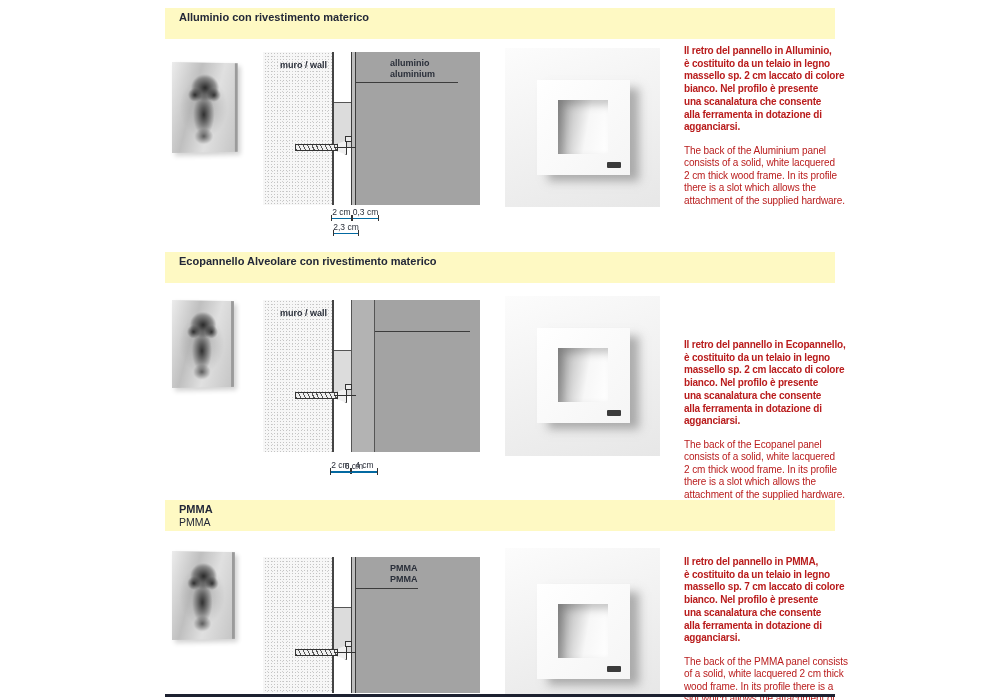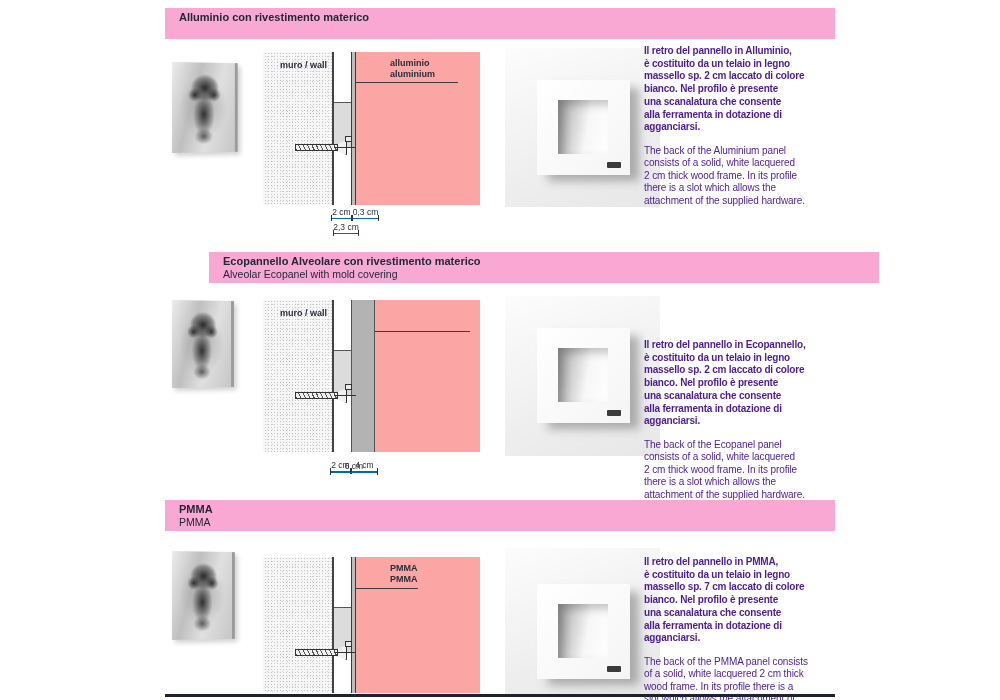--- a/index.html
+++ b/index.html
@@ -2,44 +2,44 @@
 <html><head>
 <meta charset="utf-8">
 <style>
   * { margin:0; padding:0; box-sizing:border-box; }
   html,body { width:1000px; height:700px; background:#ffffff; overflow:hidden;
               font-family:"Liberation Sans", sans-serif; }
   .canvas { position:relative; width:1000px; height:700px; background:#fff; }
 
   
   .section-header { position:absolute; left:165px; width:670px; height:31px;
-                    background:#f9a8d4; padding:3px 8px 0 14px; }
+                    background:#fef9c3; padding:3px 8px 0 14px; }
   .h-title { display:block; font-size:11px; font-weight:bold; color:#232838; line-height:13px; }
   .h-sub   { display:block; font-size:10.5px; color:#232838; line-height:12px; }
-  .hdr1 { top:8px; } .hdr2 { top:252px;margin-left:44px; } .hdr3 { top:500px; }
+  .hdr1 { top:8px; } .hdr2 { top:252px; } .hdr3 { top:500px; }
 
   
   .artwork { position:absolute; transform:perspective(300px) rotateY(7deg);
              transform-origin:left center; box-shadow:3px 3px 5px rgba(0,0,0,0.18);
              border-right:3px solid #9b9b9b;
              background:
                radial-gradient(ellipse 30% 20% at 52% 28%, rgba(15,15,15,.85), rgba(60,60,60,.45) 55%, transparent 75%),
                radial-gradient(ellipse 16% 11% at 36% 36%, rgba(5,5,5,.8), transparent 70%),
                radial-gradient(ellipse 16% 11% at 66% 36%, rgba(5,5,5,.8), transparent 70%),
                radial-gradient(ellipse 22% 30% at 50% 58%, rgba(25,25,25,.85), rgba(70,70,70,.35) 55%, transparent 78%),
                radial-gradient(ellipse 20% 12% at 50% 82%, rgba(35,35,35,.7), transparent 75%),
                radial-gradient(ellipse 45% 40% at 50% 50%, #a8a8a8, transparent 85%),
                linear-gradient(105deg,#ececec,#bfbfbf 35%,#e0e0e0 62%,#c6c6c6);
   }
   .art1 { left:172px; top:62px;  width:68px; height:91px; }
   .art2 { left:172px; top:300px; width:64px; height:88px; }
   .art3 { left:172px; top:551px; width:65px; height:89px; }
 
   
-  .diagram { position:absolute; left:263px; width:217px; background:#fca5a5; }
+  .diagram { position:absolute; left:263px; width:217px; background:#a3a3a3; }
   .dia1 { top:52px;  height:153px; }
   .dia2 { top:300px; height:152px; }
   .dia3 { top:557px; height:136px; }
   .wall { position:absolute; left:0; top:0; bottom:0; width:71px;
           border-right:2px solid #444; background-color:#f7f7f7;
           background-image: radial-gradient(#b9b9b9 .6px, transparent .7px),
                             radial-gradient(#d2d2d2 .6px, transparent .7px),
                             radial-gradient(#c4c4c4 .5px, transparent .6px);
           background-size:4px 4px,5px 5px,3px 3px;
           background-position:0 0,2px 2px,1px 3px; }
@@ -87,21 +87,21 @@
            background:linear-gradient(135deg,#ffffff,#f5f5f5);
            box-shadow:10px 7px 9px -1px rgba(105,105,105,0.5); }
   .ph3 .frame { top:36px; }
   .opening { position:absolute; left:21px; top:20px; width:50px; height:54px;
              background:linear-gradient(100deg,#9e9e9e,#cfcfcf 30%,#f7f7f7 58%,#ffffff);
              box-shadow:inset 6px 5px 8px rgba(0,0,0,0.22); }
   .plaque { position:absolute; right:9px; bottom:7px; width:14px; height:6px;
             background:#3b3b3b; border-radius:1px; }
 
   
-  .desc { position:absolute; left:644px; width:167px; color:#4c1d95; }
+  .desc { position:absolute; left:684px; width:167px; color:#b91c1c; }
   .t1 { top:45px; } .t2 { top:296px;margin-top:43px; } .t3 { top:556px; }
   .desc-it { font-size:10px; font-weight:bold; line-height:12.7px;
              letter-spacing:-0.2px; white-space:pre-line; }
   .desc-en { font-size:10px; line-height:12.5px; letter-spacing:-0.1px;
              white-space:pre-line; margin-top:11px; }
 
   .page-edge { position:absolute; left:165px; top:694px; width:670px; height:3px; background:#1d2130; }
 </style>
 </head>
 <body>
@@ -154,21 +154,20 @@
 agganciarsi.</div>
     <div class="desc-en">The back of the Aluminium panel
 consists of a solid, white lacquered
 2 cm thick wood frame.  In its profile
 there is a slot which allows the
 attachment of the supplied hardware.</div>
   </div>
 
   <div class="section-header hdr2">
     <span class="h-title">Ecopannello Alveolare con rivestimento materico</span>
-    <span class="h-sub">Alveolar Ecopanel with mold covering</span>
   </div>
 
   <div class="artwork art2"></div>
 
   <div class="diagram dia2">
     <div class="wall"></div>
     <div class="gap"></div>
     <div class="panel-thick"></div>
     <div class="frame-block"></div>
     <div class="screw-shaft"></div>

